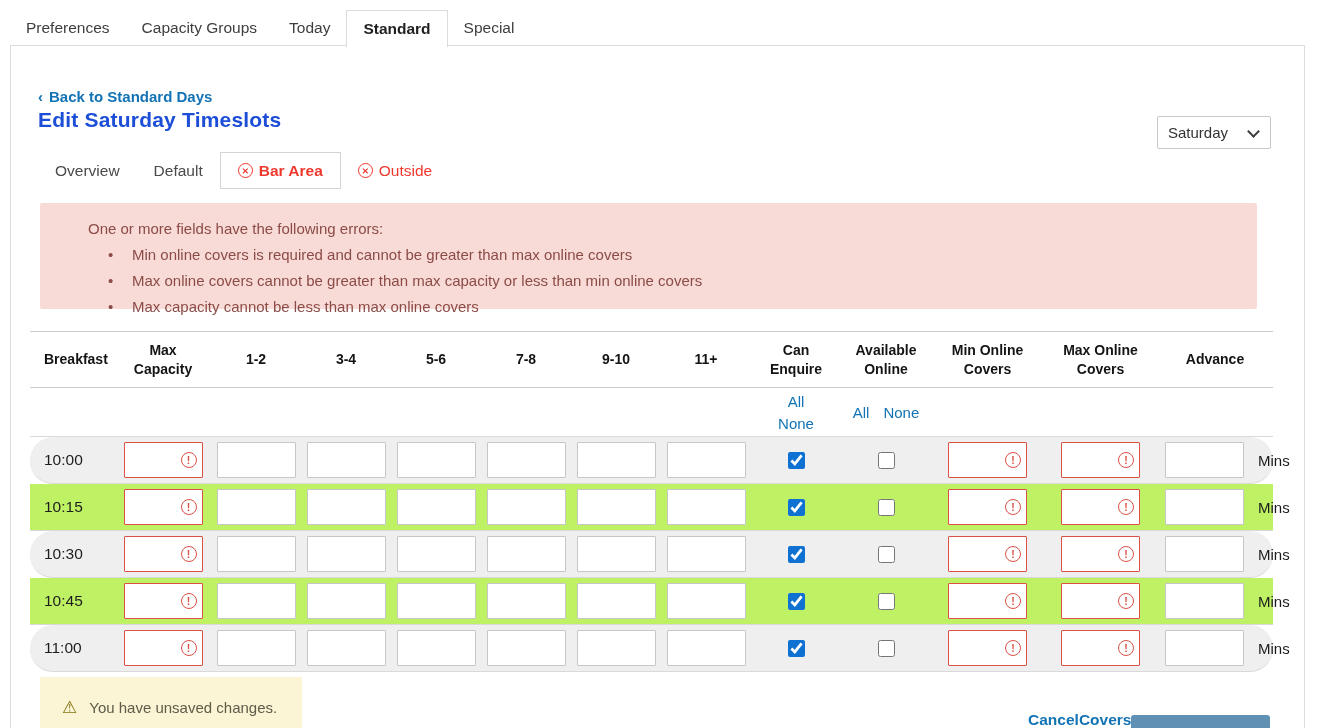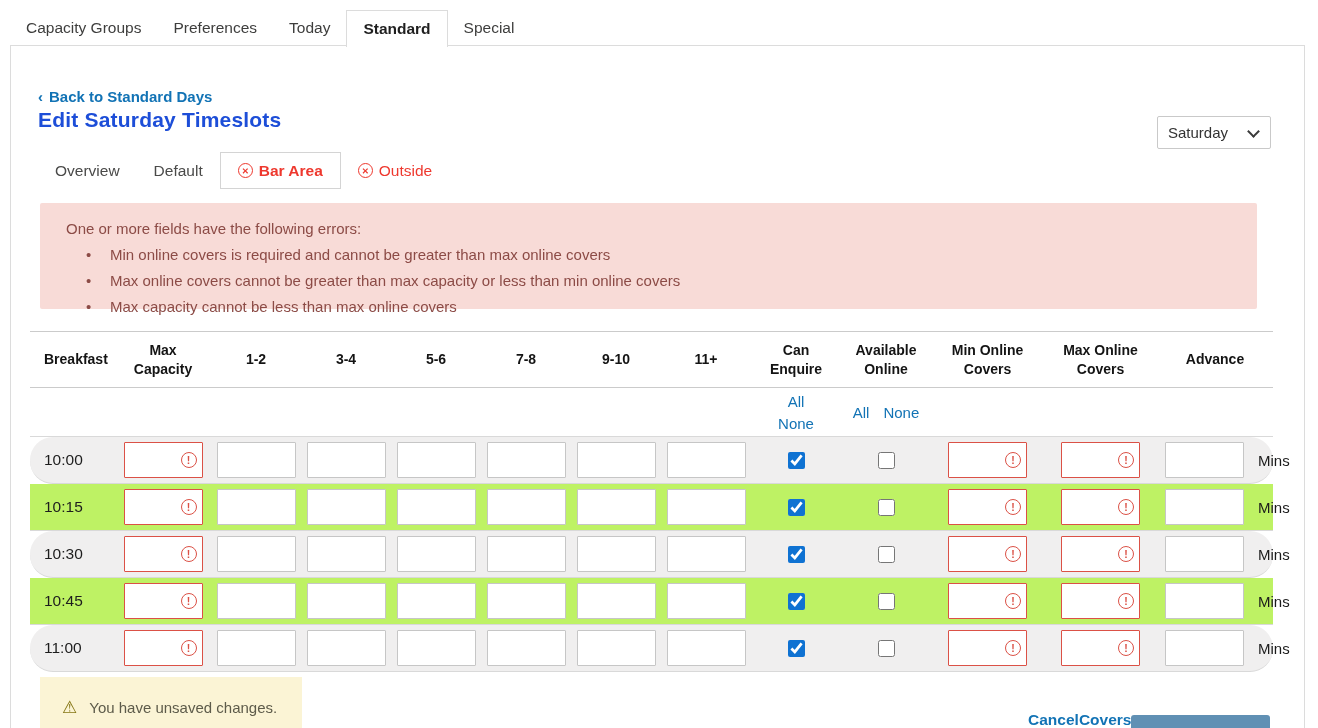--- a/index.html
+++ b/index.html
@@ -31,21 +31,21 @@
   .chev{width:7px;height:7px;border-right:2px solid #3a3a3a;border-bottom:2px solid #3a3a3a;transform:rotate(45deg);margin-top:-3px;}
 
   .section-tabs{position:absolute;top:106px;left:27px;display:flex;height:37px;}
   .stab{display:flex;align-items:center;padding:0 17px;font-size:15.5px;color:#4a4a49;cursor:pointer;}
   .stab.error{color:var(--error-red);}
   .stab.active{border:1px solid #d4d4d4;font-weight:700;background:#fff;}
   .err-badge{width:15px;height:15px;border:1.6px solid var(--error-red);border-radius:50%;display:inline-flex;align-items:center;
              justify-content:center;font-size:8.5px;font-weight:700;color:var(--error-red);margin-right:6px;box-sizing:border-box;}
 
   .alert{position:absolute;top:157px;left:29px;width:1217px;height:106px;background:var(--alert-bg);color:var(--alert-text);
-         font-size:15px;box-sizing:border-box;padding:13px 26px;border-radius:2px;}
+         font-size:15px;box-sizing:border-box;padding:13px 48px;border-radius:2px;}
   .alert-intro{line-height:26px;}
   .alert ul{list-style:none;margin:0 0 0 20px;padding:0;}
   .alert li{position:relative;padding-left:24px;line-height:26px;}
   .alert li .dot{position:absolute;left:0;top:0;}
 
   
   .grid13{display:grid;grid-template-columns:85px 96px 90px 90px 90px 90px 90px 90px 90px 90px 113px 113px 116px;}
   .thead{position:absolute;top:285px;left:19px;width:1243px;height:57px;border-top:1px solid #cbcbcb;border-bottom:1px solid #cbcbcb;box-sizing:border-box;}
   .th{display:flex;align-items:center;justify-content:center;text-align:center;font-weight:700;font-size:14px;line-height:19px;color:#141414;padding:0 6px;box-sizing:border-box;}
   .th.left{justify-content:flex-start;text-align:left;padding-left:14px;}
@@ -76,22 +76,22 @@
   .warn-icon{color:var(--warning-icon);font-size:17px;font-family:"DejaVu Sans", sans-serif;line-height:1;}
   .actions{position:absolute;top:637px;right:34px;display:flex;align-items:center;}
   .link-btn{color:var(--link-blue);font-size:15.5px;font-weight:600;cursor:pointer;text-decoration:none;}
   .save-btn{height:42px;padding:0 18px;background:var(--save-bg);color:#fff;font-weight:700;font-size:15px;border:none;border-radius:3px;cursor:pointer;margin-top:32px;}
   .back-chev{font-weight:700;}
 </style>
 </head>
 <body>
 
 <div class="app-tabs" id="appTabs">
+    <div class="app-tab">Preferences</div>
     <div class="app-tab">Capacity Groups</div>
-    <div class="app-tab">Preferences</div>
     <div class="app-tab">Today</div>
     <div class="app-tab active">Standard</div>
     <div class="app-tab">Special</div>
   </div>
 
 <div class="panel">
 
   <a class="back-link">
     <span class="back-chev">‹</span>
     <span>Back to Standard Days</span>

